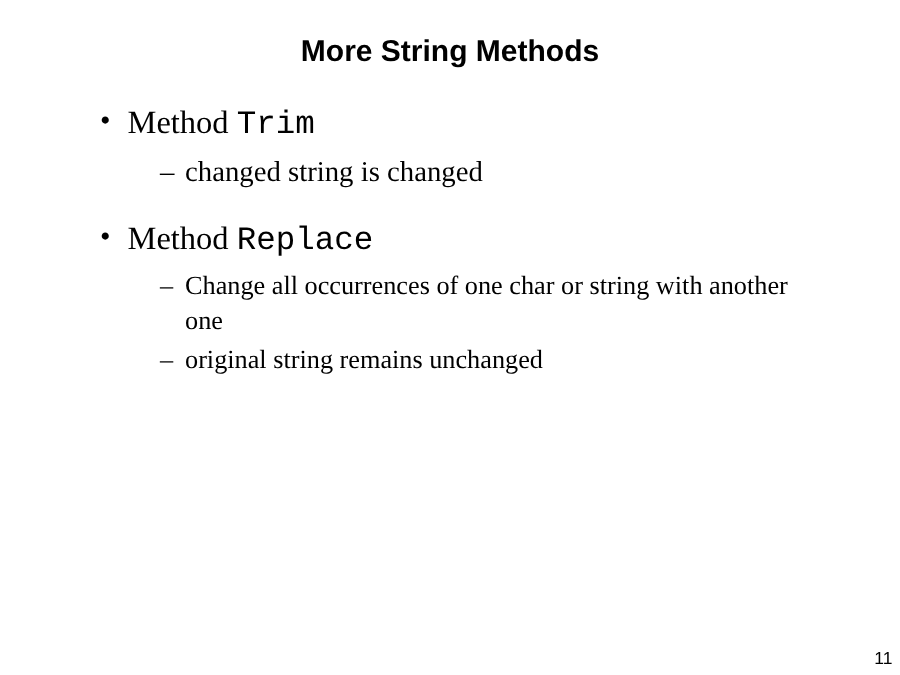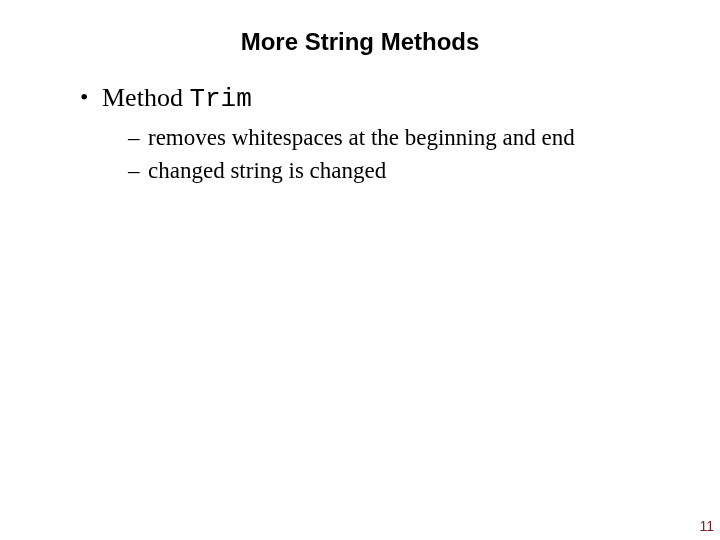--- a/index.html
+++ b/index.html
@@ -72,36 +72,42 @@
   }
   .mono {
     font-family: "Courier New", Courier, monospace;
   }
   .pagenum {
     position: absolute;
     right: 6px;
     bottom: 6px;
     font-family: Arial, Helvetica, sans-serif;
     font-size: 14px;
-    color: #7f1d1d;
+    color: #000000;
   }
 </style>
 </head>
 <body>
 
 <div class="slide">
   <h1 class="title">More String Methods</h1>
 
   <ul class="level1">
 
     <li>
       <span>Method </span><span class="mono">Trim</span>
       <ul class="level2">
-        <li>removes whitespaces at the beginning and end</li>
         <li>changed string is changed</li>
       </ul>
     </li>
 
+    <li>
+      <span>Method </span><span class="mono">Replace</span>
+      <ul class="level2 small">
+        <li>Change all occurrences of one char or string with another one</li>
+        <li>original string remains unchanged</li>
+      </ul>
+    </li>
 
   </ul>
 
   <div class="pagenum">11</div>
 </div>
 
 </body></html>

